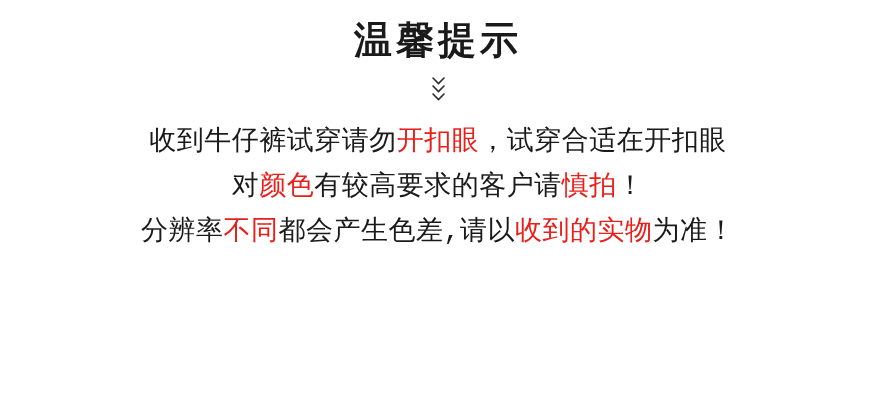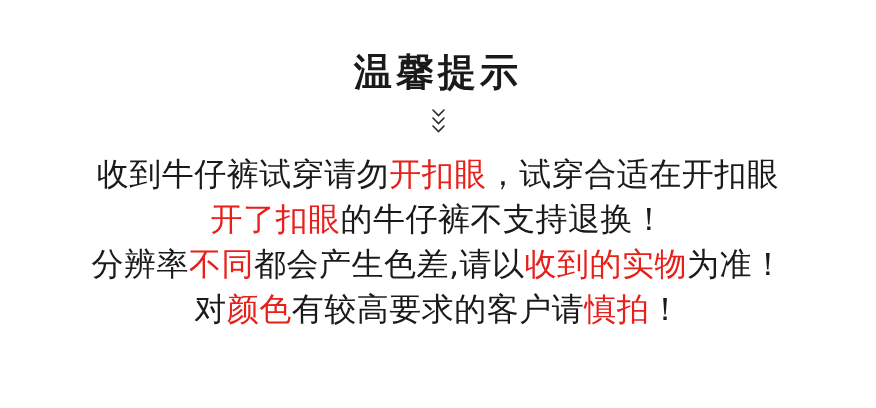--- a/index.html
+++ b/index.html
@@ -14,21 +14,21 @@
     overflow: hidden;
   }
   .page {
     width: 876px;
     height: 408px;
     position: relative;
     display: flex;
     flex-direction: column;
     align-items: center;
     box-sizing: border-box;
-    padding-top: 50px;
+    padding-top: 18px;
   }
   .title {
     font-size: 38px;
     font-weight: bold;
     color: #1a1a1a;
     letter-spacing: 4px;
     line-height: 1.2;
     text-align: center;
   }
   .chevrons {
@@ -45,25 +45,26 @@
     height: 8px;
     display: block;
   }
   .chev svg { display: block; }
   .body-block {
     margin-top: 16px;
     width: 100%;
     text-align: center;
   }
   .line {
-    font-size: 32px;
+    font-size: 27px;
     line-height: 45px;
     color: #1a1a1a;
     letter-spacing: 0.5px;
     white-space: nowrap;
+    font-family: Liberation Mono, monospace;
   }
   .line .hl {
     color: #e8201b;
   }
   .line.line-1 { margin-top: 2px; }
 </style>
 </head>
 <body>
 
 <div class="page">
@@ -86,23 +87,20 @@
           <path d="M1 1 L6.5 6.5 L12 1" stroke="#2b2b2b" stroke-width="1.6" fill="none" stroke-linecap="round"></path>
         </svg>
     </span>
   </div>
 
   <div class="body-block">
     <div class="line line-1">
       <span>收到牛仔裤试穿请勿</span><span class="hl">开扣眼</span><span>，试穿合适在开扣眼</span>
     </div>
     <div class="line">
-      <span class="hl">开了扣眼</span><span>的牛仔裤不支持退换！</span>
+      <span>对</span><span class="hl">颜色</span><span>有较高要求的客户请</span><span class="hl">慎拍</span><span>！</span>
     </div>
     <div class="line">
       <span>分辨率</span><span class="hl">不同</span><span>都会产生色差,请以</span><span class="hl">收到的实物</span><span>为准！</span>
-    </div>
-    <div class="line">
-      <span>对</span><span class="hl">颜色</span><span>有较高要求的客户请</span><span class="hl">慎拍</span><span>！</span>
     </div>
   </div>
 
 </div>
 
 </body></html>

